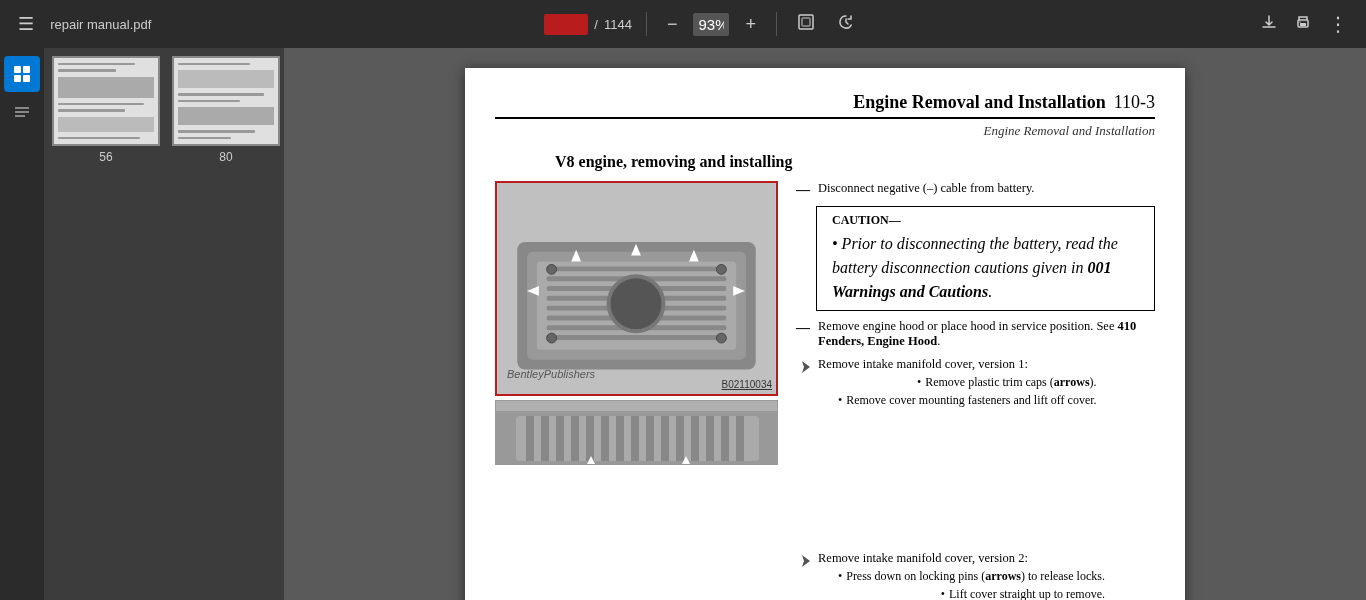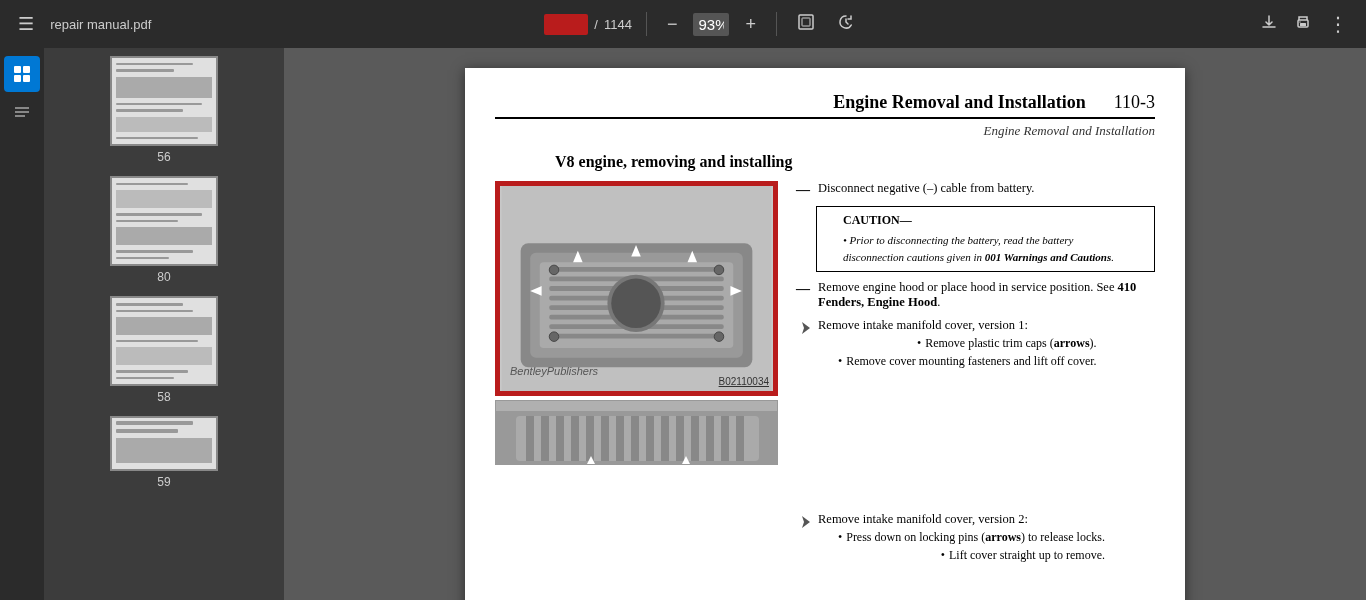--- a/index.html
+++ b/index.html
@@ -68,21 +68,20 @@
     }
     .side-icon.active { background: #0078d4; color: #fff; }
 
     
     #thumbnails {
       width: 240px;
       background: #3c3c3c;
       overflow-y: auto;
       padding: 8px;
       display: flex;
-      flex-direction: column;
       gap: 12px;
       flex-shrink: 0;
     }
     .thumb-item {
       display: flex;
       flex-direction: column;
       align-items: center;
       gap: 4px;
       cursor: pointer;
     }
@@ -188,32 +187,32 @@
       font-weight: bold;
     }
     .sub-items { margin-left: 20px; margin-top: 3px; }
     .sub-item { font-size: 12px; margin-bottom: 3px; display: flex; justify-content: flex-end; }
     .sub-item::before { content: "• "; margin-right: 4px; }
 
     
     .caution-box {
       border: 1px solid #000;
       margin: 6px 0 8px 20px;
-      padding: 6px 26px;
+      padding: 6px 15px;
       font-size: 11.5px;
     }
     .caution-title { font-weight: bold; font-size: 12px; margin-bottom: 4px; }
-    .caution-text { font-style: italic; font-size: 11px; line-height: 1.5; }
+    .caution-text { font-style: italic; font-size: 16px; line-height: 1.5; }
 
     
     .pdf-image {
       width: 283px;
       height: 215px;
       background: #c8c8c8;
-      border: 5px solid #b91c1c;
+      border: 2px solid #b91c1c;
       display: flex;
       align-items: center;
       justify-content: center;
       overflow: hidden;
       position: relative;
     }
     .pdf-image-bottom {
       width: 283px;
       height: 60px;
       background: #c8c8c8;
@@ -382,21 +381,21 @@
       <span class="thumb-label">59</span>
     </div>
 
   </div>
 
   <div id="pdf-viewer">
     <div id="pdf-page">
 
       <div class="page-header">
         <span class="page-header-title">Engine Removal and Installation</span>
-        <span class="page-header-num" style="margin-left:28px;">110-3</span>
+        <span class="page-header-num" style="margin-left:8px;">110-3</span>
       </div>
       <div class="page-subheader">Engine Removal and Installation</div>
 
       <div class="section-heading">V8 engine, removing and installing</div>
 
       <div class="content-area">
 
         <div class="images-col">
 
           <div class="pdf-image">

